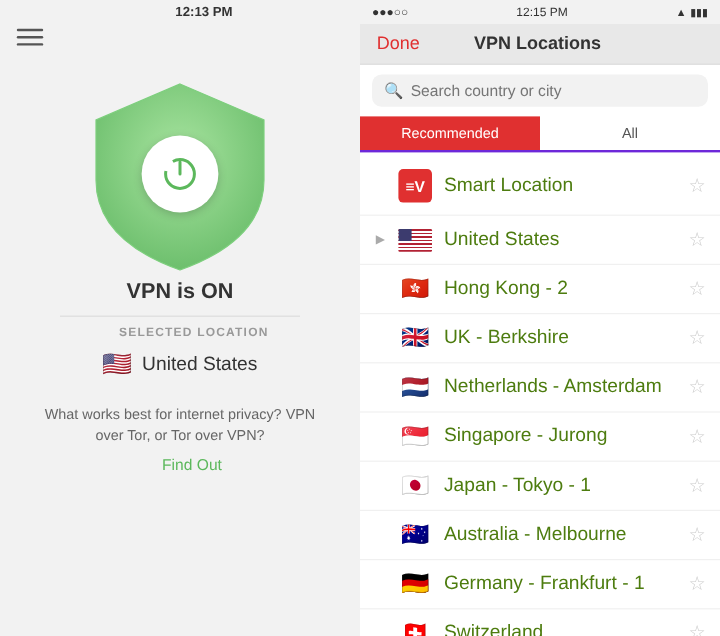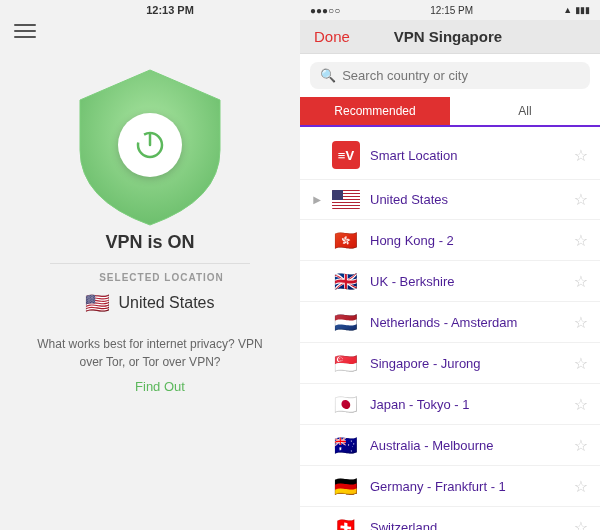--- a/index.html
+++ b/index.html
@@ -236,22 +236,22 @@
       object-fit: cover;
       flex-shrink: 0;
       display: flex;
       align-items: center;
       justify-content: center;
       font-size: 18px;
       line-height: 1;
     }
     .location-name {
       flex: 1;
-      font-size: 13px;
-      color: #4c1d95;
+      font-size: 16px;
+      color: #4d7c0f;
     }
     .star-icon {
       font-size: 16px;
       color: #ccc;
     }
     
     .smart-icon {
       width: 28px;
       height: 28px;
       background: #e03030;
@@ -357,21 +357,21 @@
     <span>●●●○○</span>
     <span>12:15 PM</span>
     <div class="right-status-icons">
       <span>▲</span>
       <span>▮▮▮</span>
     </div>
   </div>
 
   <div class="right-header">
     <span class="done-btn">Done</span>
-    <span class="header-title">VPN Singapore</span>
+    <span class="header-title">VPN Locations</span>
     <span style="width:40px;"></span>
   </div>
 
   <div class="search-bar">
     <span class="search-icon-wrap">🔍</span>
     <input class="search-input" type="text" placeholder="Search country or city" style="">
   </div>
 
   <div class="tabs-row">
     <div class="tab active">

